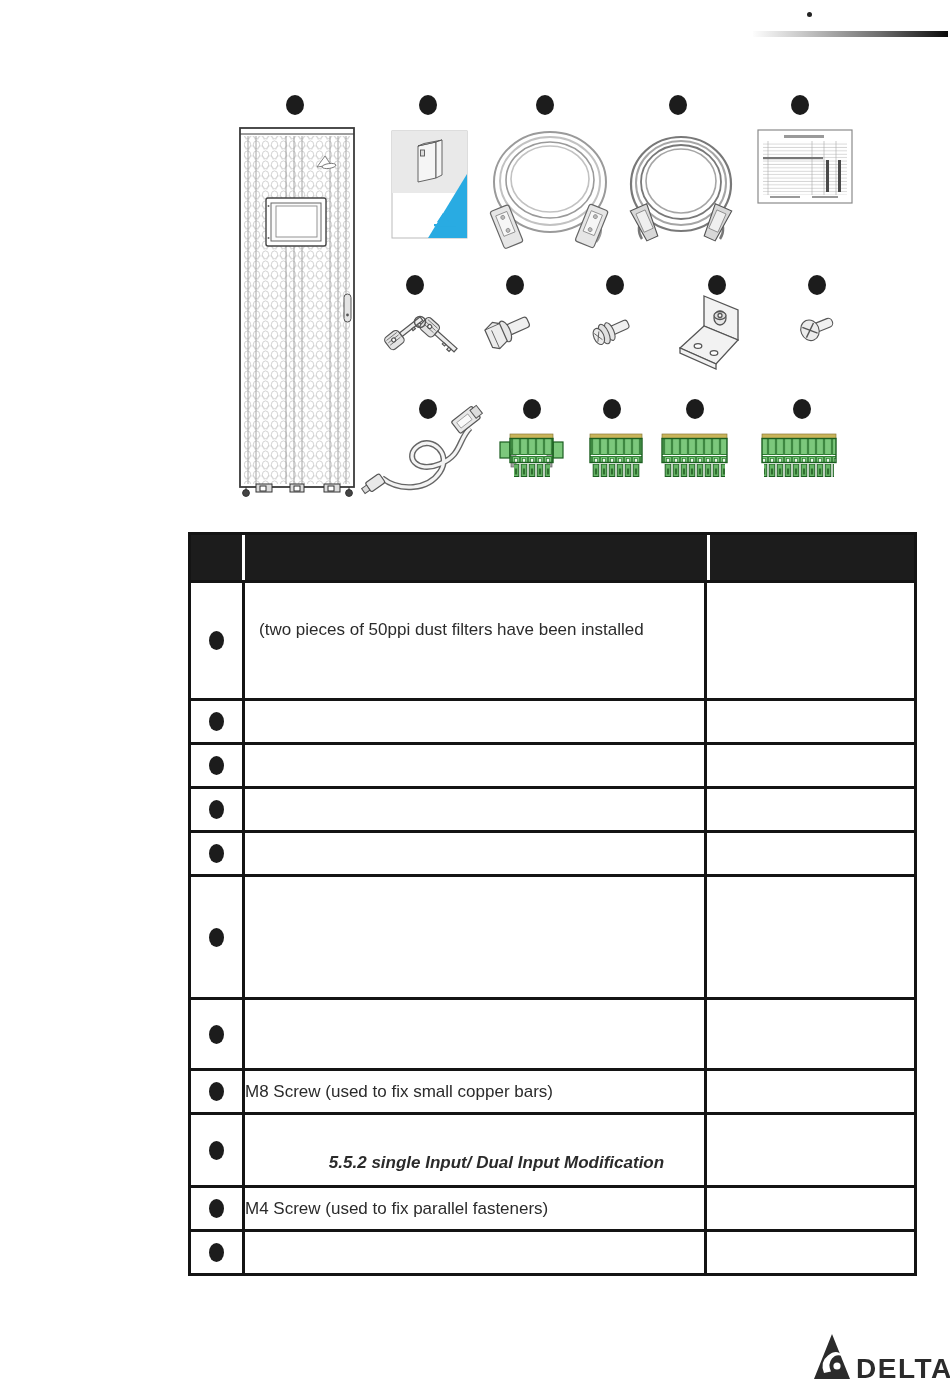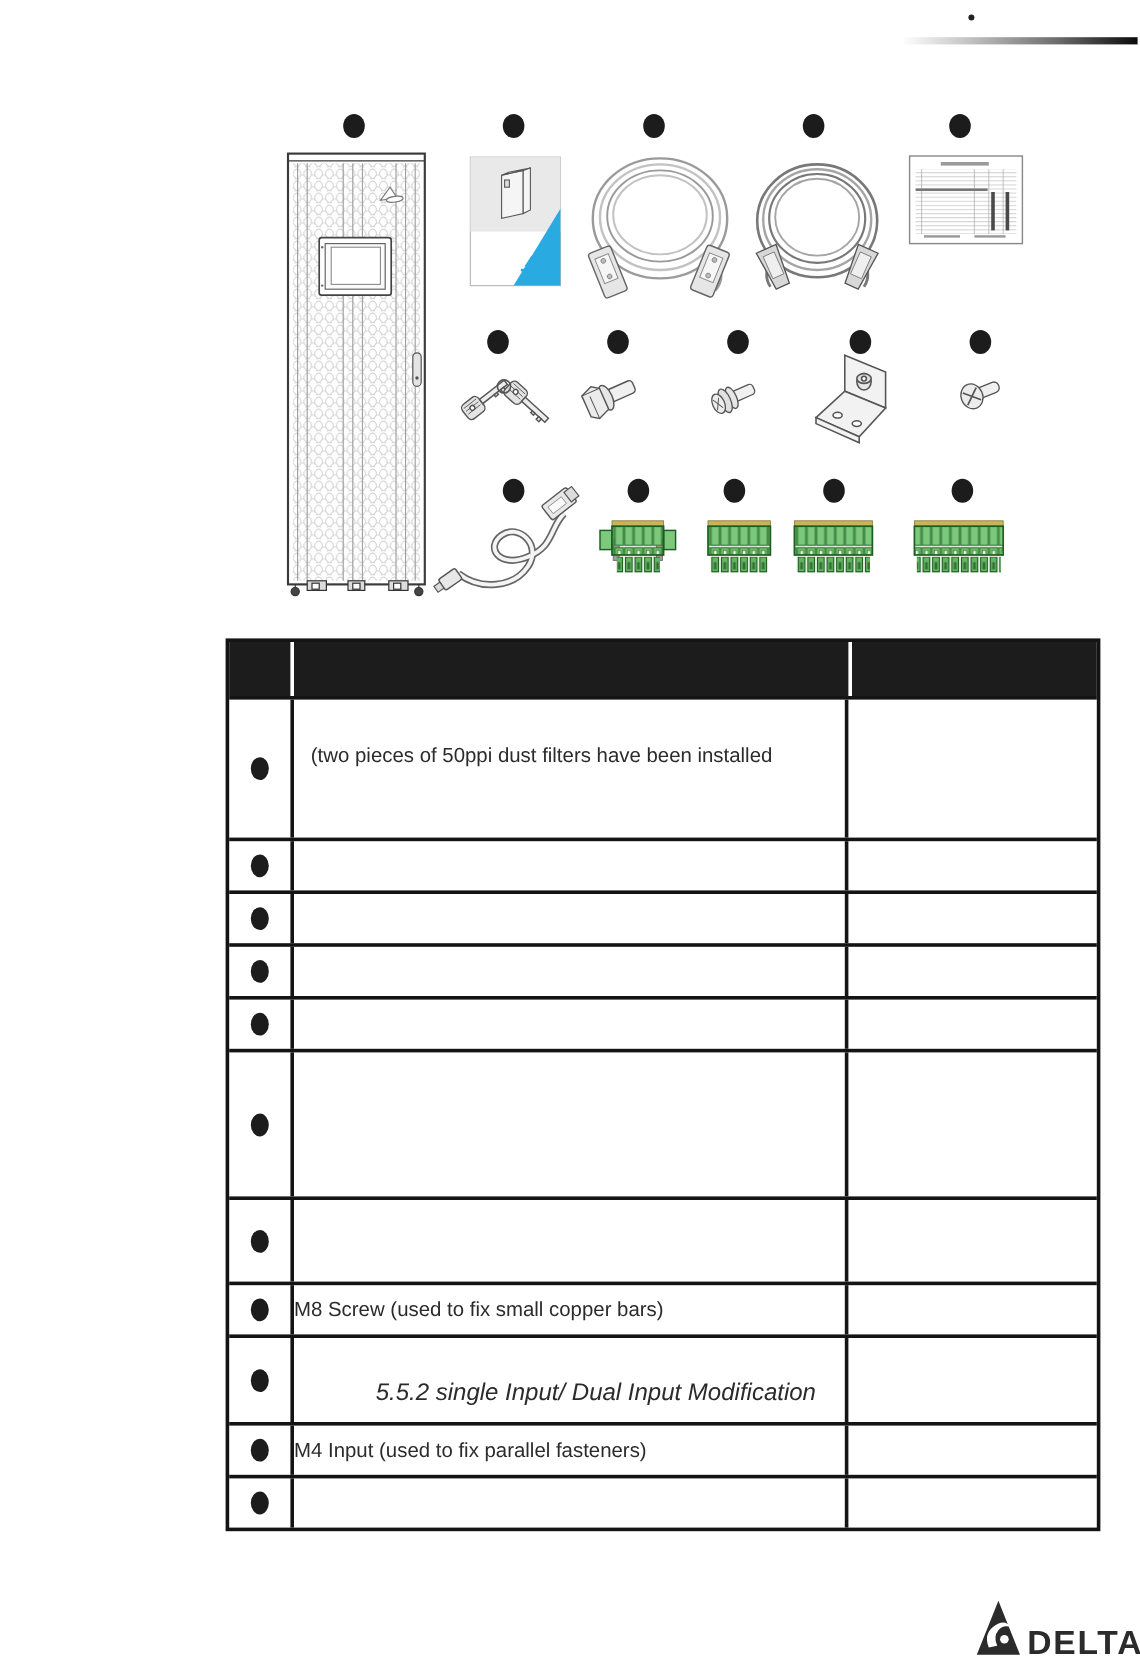--- a/index.html
+++ b/index.html
@@ -26,21 +26,21 @@
   .row{display:flex;border-top:3px solid #141414;}
   .c1{width:51px;border-right:3px solid #141414;display:flex;align-items:center;justify-content:center;}
   .c2{width:462px;border-right:3px solid #141414;box-sizing:border-box;font-size:17px;color:#2b2b2b;}
   .c3{flex:1;}
   .bullet{width:15px;height:19px;border-radius:50%;background:#1c1c1c;}
   .r1{height:115px}.r2{height:41px}.r3{height:41px}.r4{height:41px}.r5{height:41px}
   .r6{height:120px}.r7{height:68px}.r8{height:41px}.r9{height:70px}.r10{height:41px}.r11{height:41px}
   .r1 .c2{padding:36px 14px 0 14px;line-height:1.25;}
   .rmid .c2{display:flex;align-items:center;}
   .r9 .c2{display:flex;align-items:flex-end;justify-content:center;padding-bottom:12px;
-          font-weight:normal;font-style:italic;font-size:20px;padding-left:44px;}
+          font-weight:bold;font-style:italic;font-size:17px;padding-left:44px;}
 
   
   .logo{position:absolute;left:810px;top:1332px;}
 </style>
 </head>
 <body>
 
 <div id="page">
 
   <div class="corner-dot"></div>
@@ -362,21 +362,21 @@
       <div class="c1">
           <div class="bullet"></div>
         </div>
       <div class="c2">5.5.2 single Input/ Dual Input Modification</div>
       <div class="c3"></div>
     </div>
     <div class="row r10 rmid">
       <div class="c1">
           <div class="bullet"></div>
         </div>
-      <div class="c2">M4 Input (used to fix parallel fasteners)</div>
+      <div class="c2">M4 Screw (used to fix parallel fasteners)</div>
       <div class="c3"></div>
     </div>
     <div class="row r11 rmid">
       <div class="c1">
           <div class="bullet"></div>
         </div>
       <div class="c2"></div>
       <div class="c3"></div>
     </div>
   </div>

